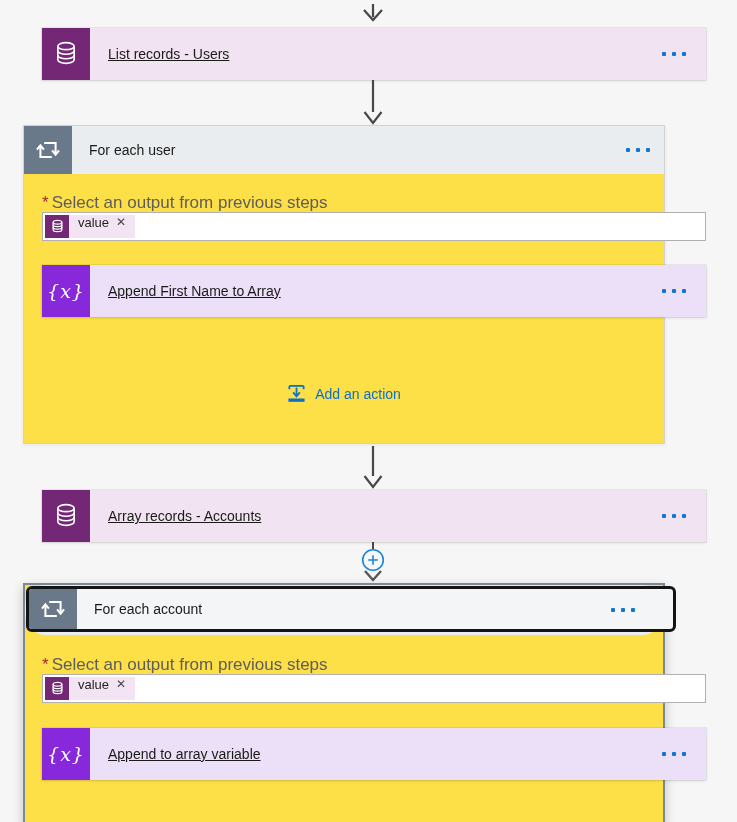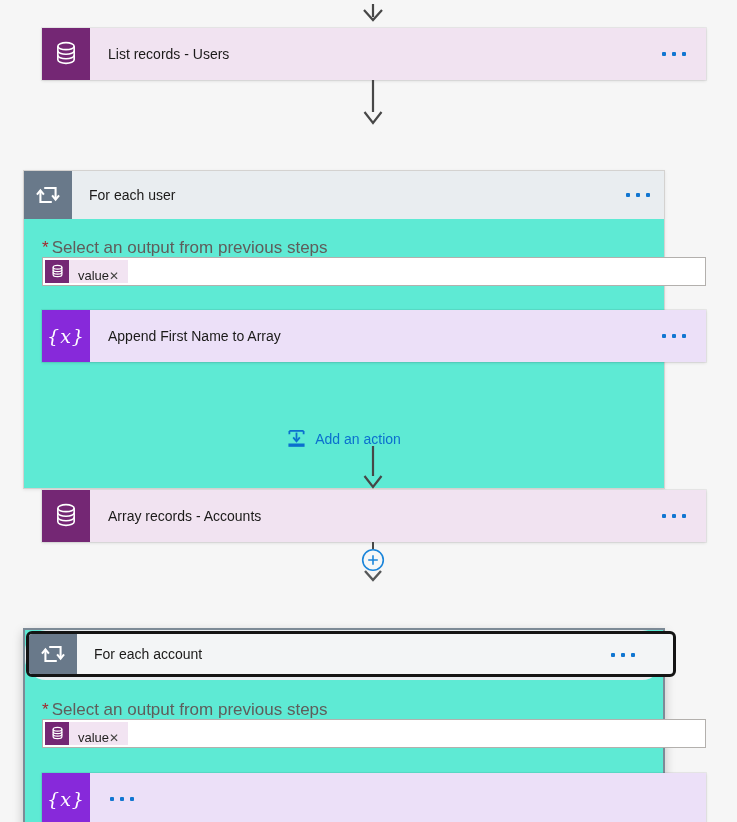--- a/index.html
+++ b/index.html
@@ -11,39 +11,38 @@
     color:#1b1a19;
   }
 
   
   .card {
     position:absolute; left:42px; width:664px; height:52px;
     display:flex; align-items:stretch; cursor:pointer;
     box-shadow:0 0 0 1px rgba(0,0,0,0.05), 0 1px 3px rgba(0,0,0,0.12);
   }
   .icon-block { width:48px; flex:none; display:flex; align-items:center; justify-content:center; }
-  .card-body { flex:1; display:flex; align-items:center; justify-content:space-between; padding:0 18px; }
+  .card-body { flex:1; display:flex; align-items:center; justify-content:space-between; padding:0 18px;text-decoration:underline; }
   .card-title { font-size:14px; color:#1b1a19; }
 
   .dataverse .icon-block { background:#742774; }
   .dataverse .card-body  { background:#f1e3f1; }
   .variable  .icon-block { background:#8729da; }
   .variable  .card-body  { background:#ece0f8;align-items:center; }
 
   .vx-glyph { font-family:"DejaVu Serif", serif; font-style:italic; font-size:19px; color:#fff; letter-spacing:1px; }
 
   .ellipsis { display:flex; gap:6px; align-items:center; padding:6px 2px; cursor:pointer; }
   .ellipsis .dot { width:4px; height:4px; border-radius:1px; background:#1176d1; }
 
   
   .scope {
-    position:absolute; left:23px; width:642px; background:#5eead4;
+    position:absolute; left:23px; width:642px; background:#fde047;
     border:1px solid #d4d2d0;
     box-shadow:0 1px 3px rgba(0,0,0,0.08);
-    margin-top:45px;
   }
   #scope-user { top:125px; height:319px; }
   .scope-header {
     height:48px; background:#e9edf0; display:flex; align-items:center; cursor:pointer;
   }
   .scope-icon { width:48px; height:48px; flex:none; background:#69798a; display:flex; align-items:center; justify-content:center; }
   .scope-title { font-size:14px; padding-left:17px; flex:1; color:#1b1a19; }
   .scope-header .ellipsis { margin-right:12px; }
 
   #scope-account {
@@ -61,21 +60,21 @@
 
   
   .param-label { position:absolute; font-size:17px; color:#5f5d5b; }
   .req { color:#a4262c; margin-right:3px; }
   .token-input {
     position:absolute; width:664px; height:29px; background:#fff;
     border:1px solid #b3b0ad; display:flex; align-items:center; padding:2px; cursor:text;
   }
   .token-chip { display:flex; align-items:stretch; height:23px; cursor:pointer; }
   .chip-icon { width:24px; background:#742774; display:flex; align-items:center; justify-content:center; }
-  .chip-body { background:#f2e4f2; display:flex; align-items:flex-end; padding:0 9px; font-size:13px; color:#201f1e; }
+  .chip-body { background:#f2e4f2; display:flex; align-items:flex-start; gap:7px; padding:0 9px; font-size:13px; color:#201f1e; }
   .chip-x { font-size:12px; color:#464644; cursor:pointer; font-family:"DejaVu Sans", sans-serif; }
 
   
   .add-action {
     position:absolute; left:0; right:0; display:flex; justify-content:center; align-items:center; gap:9px;
     cursor:pointer;
   }
   .add-action .label { color:#0b6fce; font-size:14px; }
 
   
@@ -259,20 +258,21 @@
         <span class="chip-x">✕</span>
       </span>
     </div>
   </div>
 
   <div class="card variable" style="left:17px; top:143px">
     <div class="icon-block">
       <span class="vx-glyph">{x}</span>
     </div>
     <div class="card-body">
+      <span class="card-title">Append to array variable</span>
       <span class="ellipsis">
         <span class="dot"></span>
           <span class="dot"></span>
           <span class="dot"></span>
       </span>
     </div>
   </div>
 </div>
 
 </body></html>

